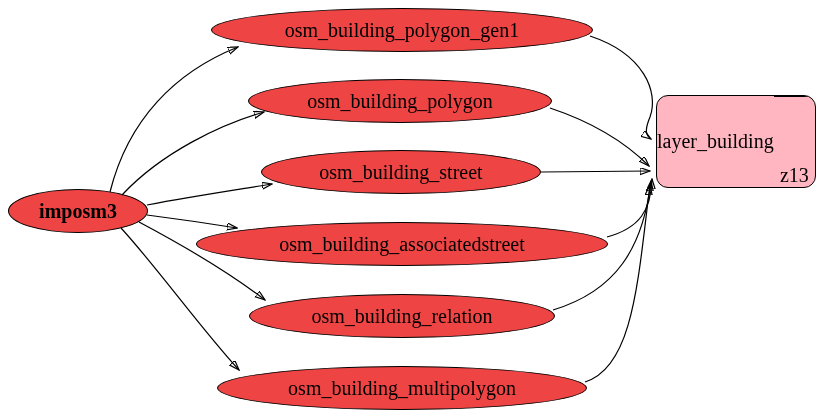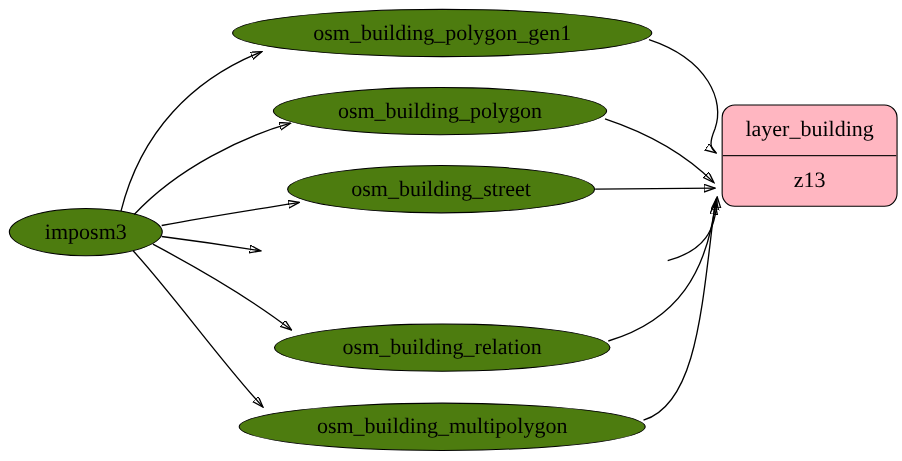--- a/index.html
+++ b/index.html
@@ -24,77 +24,81 @@
     pointer-events: none;
   }
   .edges path, .edges line {
     fill: none;
     stroke: #000000;
     stroke-width: 1.2;
   }
   .ellipse-node {
     position: absolute;
     z-index: 1;
-    background: #4d7c0f;
+    background: #ef4444;
     border: 1.2px solid #000000;
     border-radius: 50%;
     display: flex;
     align-items: center;
     justify-content: center;
     font-size: 20px;
     white-space: nowrap;
     box-sizing: border-box;
   }
   .record-node {
     position: absolute;
     z-index: 1;
     left: 656px;
     top: 95px;
     width: 160px;
     height: 93px;
     border: 1.4px solid #000000;
     border-radius: 12px;
     box-sizing: border-box;
     display: flex;
-    flex-direction: column;
+    flex-direction: row;
     font-size: 20px;
     overflow: hidden;
   }
   .record-row {
     flex: 1;
     display: flex;
     align-items: center;
     justify-content: center;
     white-space: nowrap;
   }
   .record-row + .record-row {
     border-top: 1.2px solid #000000;
+    align-items: flex-end;
   }
 </style>
 </head>
 <body>
 
 <div class="canvas">
 
-  <div class="ellipse-node" style="left:8px; top:189px; width:140px; height:44px;">
+  <div class="ellipse-node" style="left:8px; top:189px; width:140px; height:44px;font-weight:bold;">
     <span>imposm3</span>
   </div>
 
   <div class="ellipse-node" style="left:211px; top:8px; width:382px; height:44px;">
     <span>osm_building_polygon_gen1</span>
   </div>
 
   <div class="ellipse-node" style="left:248px; top:79px; width:304px; height:44px;text-align:center;">
     <span>osm_building_polygon</span>
   </div>
 
   <div class="ellipse-node" style="left:261px; top:150px; width:280px; height:44px;">
     <span>osm_building_street</span>
   </div>
 
+  <div class="ellipse-node" style="left:196px; top:222px; width:412px; height:44px;">
+    <span>osm_building_associatedstreet</span>
+  </div>
 
   <div class="ellipse-node" style="left:217px; top:366px; width:370px; height:44px;">
     <span>osm_building_multipolygon</span>
   </div>
 
   <div class="ellipse-node" style="left:249px; top:294px; width:306px; height:44px;">
     <span>osm_building_relation</span>
   </div>
 
   <div class="record-node" style="background: rgb(255, 182, 193); border-color: rgb(0, 0, 0);">

